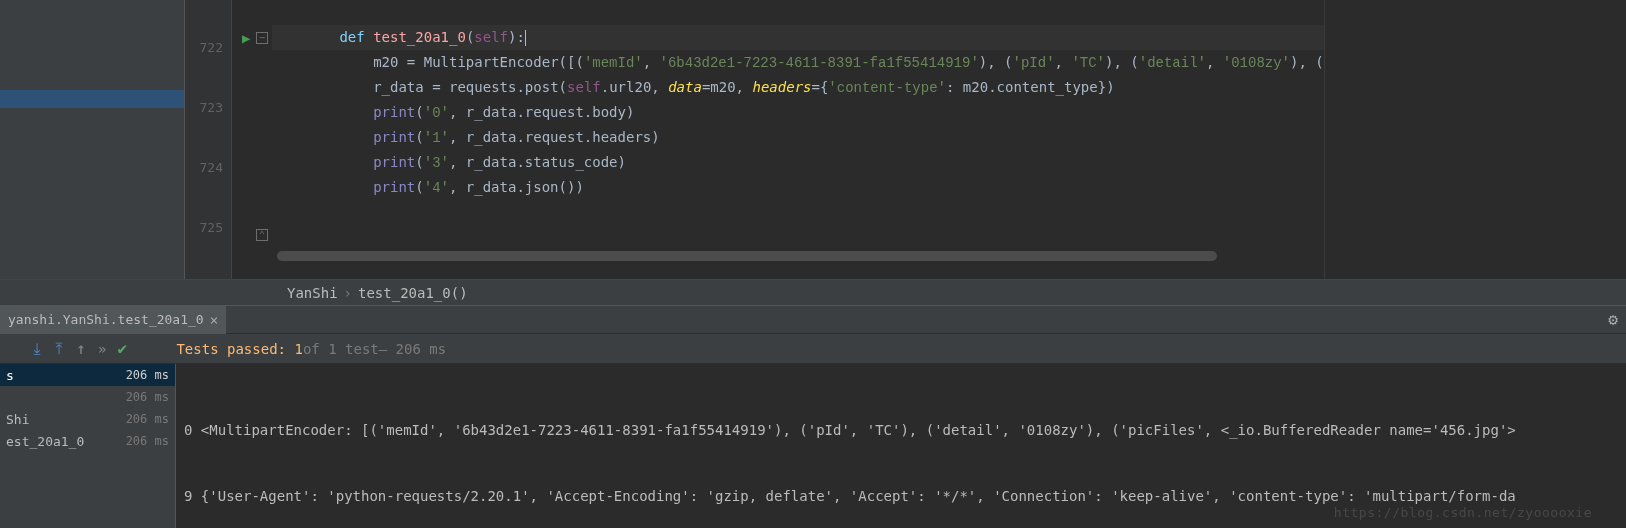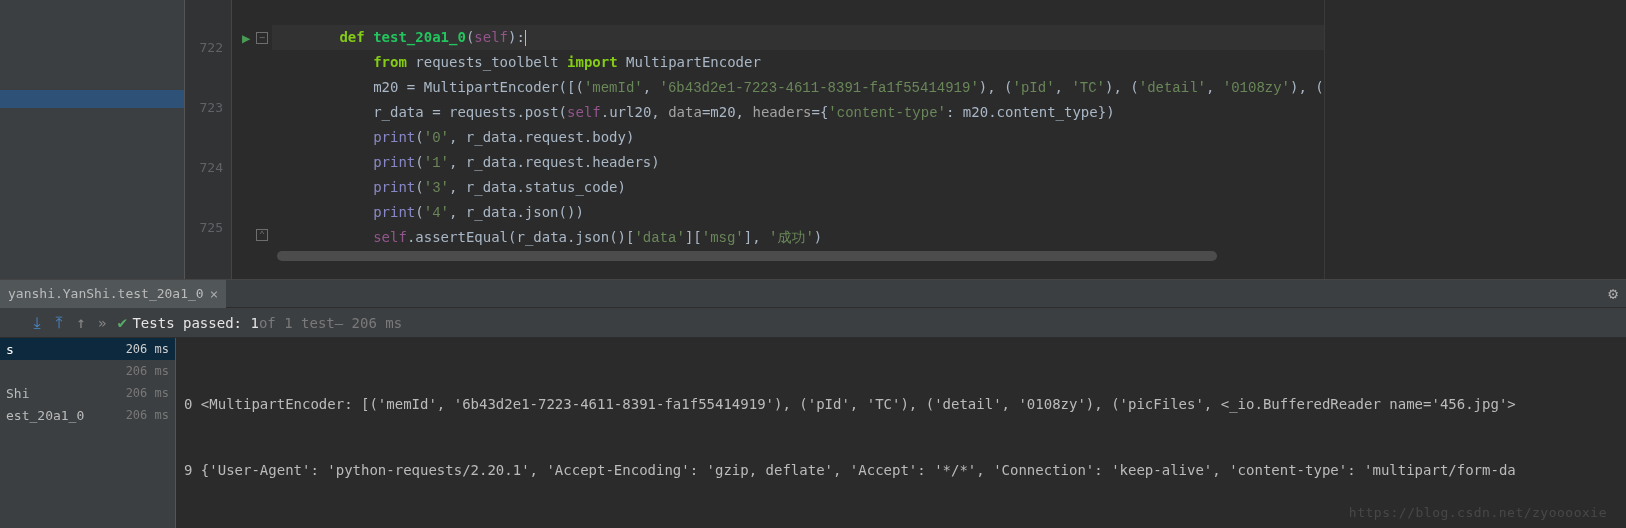--- a/index.html
+++ b/index.html
@@ -11,25 +11,25 @@
   .proj-sel { background: #2d5177; height: 18px; width: 100%; margin-top: 90px; }
   .gutter { width: 47px; background: #313335; border-right: 1px solid #454545; padding-top: 0; }
   .gutter .ln { height: 25px; line-height: 25px; text-align: right; padding-right: 8px; color: #606366; font-size: 13px; margin-top: 35px; }
   .marker-col { width: 40px; background: #2b2b2b; position: relative; }
   .run-icon { position: absolute; top: 30px; left: 10px; color: #499c54; font-size: 14px; }
   .fold-icon { position: absolute; left: 24px; width: 12px; height: 12px; border: 1px solid #6e6e6e; line-height: 10px; text-align: center; color: #6e6e6e; font-size: 10px; }
   .code { flex: 1; overflow: hidden; padding-top: 0; position: relative; }
   .code-lines { height: 250px; }
   .code .line { height: 25px; line-height: 25px; white-space: pre; font-size: 14px; }
   .hl-line { background: #323232; }
-  .kw { color: #84cc16; font-weight: bold; }
-  .keyw-it { color: #a3a3a3; }
+  .kw { color: #7dd3fc; }
+  .keyw-it { color: #fde047; font-style: italic; }
   .self { color: #94558d; }
   .str { color: #6a8759; font-family: Liberation Mono, monospace; }
-  .fn { color: #22c55e; font-weight: bold; }
+  .fn { color: #fca5a5; }
   .builtin { color: #8888c6; }
   .ident { color: #a9b7c6; }
   .par { color: #a9b7c6; }
   .caret { display:inline-block; width:1px; height:16px; background:#bbb; vertical-align:middle; }
   .hscroll { height: 12px; background: #2b2b2b; display:flex; align-items:center; }
   .hscroll .track { margin-left: 5px; height: 10px; width: 940px; background: #4c4c4c; border-radius: 5px; }
   .right-marker-strip { width: 302px; background: #2b2b2b; border-left: 1px solid #3a3a3a; }
   
   .breadcrumbs { height: 26px; background: #3c3f41; display: flex; align-items: center; padding-left: 287px; color: #bbbbbb; font-size: 14px; border-bottom: 1px solid #555; }
   .breadcrumbs .sep { color: #777; margin: 0 6px; }
@@ -37,32 +37,32 @@
   .run-tab-row { height: 28px; background: #3c3f41; display: flex; align-items: center; border-bottom: 1px solid #2d2d2d; }
   .run-tab { height: 28px; display: flex; align-items: center; padding: 0 8px; background: #515658; color: #bbbbbb; font-size: 13px; }
   .run-tab .close { margin-left: 6px; color: #aaa; font-size: 14px; }
   .run-tab-row .settings { margin-left: auto; margin-right: 8px; color: #aaa; font-size: 16px; }
   
   .test-toolbar { height: 30px; background: #3c3f41; display: flex; align-items: center; padding-left: 26px; border-bottom: 1px solid #2d2d2d; color: #8c8c8c; }
   .tb-icon { width: 22px; text-align: center; color: #4a88c7; font-size: 16px; }
   .tb-icon.grey { color: #888; }
   .tb-icon.green { color: #59a869; width: 20px; }
   .chev { color: #888; margin: 0 6px; font-size: 14px; }
-  .tests-passed { color: #e5e5e5; }
+  .tests-passed { color: #fdba74; margin-left: 44px; }
   .tests-dim { color: #7a7a7a; }
   
   .bottom { flex: 1; display: flex; background: #2b2b2b; overflow: hidden; }
   .tree { width: 176px; background: #3c3f41; border-right: 1px solid #555; font-size: 13px; }
   .tree-row { display: flex; height: 22px; align-items: center; padding: 0 6px; color: #bbbbbb; justify-content: space-between; }
   .tree-row.sel { background: #0d293e; color: #fff; }
   .tree-row .ms { color: #787878; font-size: 12px; text-align: right; }
   .tree-row.sel .ms { color: #cfcfcf; }
   .console { flex: 1; padding: 11px 8px; overflow: hidden; white-space: pre; color: #bbbbbb; font-size: 14px; line-height: 22px; position: relative; }
   .console .cl { height: 22px; }
-  .watermark { position: absolute; bottom: 4px; right: 19px; color: rgba(200,200,200,0.18); font-size: 13px; letter-spacing: 0.5px; pointer-events:none; }
+  .watermark { position: absolute; bottom: 4px; right: 34px; color: rgba(200,200,200,0.18); font-size: 13px; letter-spacing: 0.5px; pointer-events:none; }
 </style>
 </head>
 <body>
 
 <div class="root">
 
   <div class="editor-area">
     <div class="project-pane">
       <div class="proj-sel"></div>
     </div>
@@ -84,38 +84,41 @@
     <div class="marker-col">
       <span class="run-icon">▶</span>
       <span class="fold-icon" style="top:32px">−</span>
       <span class="fold-icon" style="top:229px">⌃</span>
     </div>
 
     <div class="code">
       <div class="code-lines">
       <div class="line"><span></span></div>
       <div class="line hl-line"><span>        </span><span class="kw">def </span><span class="fn">test_20a1_0</span><span class="par">(</span><span class="self">self</span><span class="par">):</span><span class="caret"></span></div>
-      <div class="line"><span>            </span><span class="kw">from </span><span class="ident">requests_toolbelt </span><span class="kw">import </span><span class="ident">MultipartEncoder</span></div>
       <div class="line"><span>            </span><span class="ident">m20 = MultipartEncoder([(</span><span class="str">'memId'</span><span>, </span><span class="str">'6b43d2e1-7223-4611-8391-fa1f55414919'</span><span>), (</span><span class="str">'pId'</span><span>, </span><span class="str">'TC'</span><span>), (</span><span class="str">'detail'</span><span>, </span><span class="str">'0108zy'</span><span>), (</span></div>
       <div class="line"><span>            </span><span class="ident">r_data = requests.post(</span><span class="self">self</span><span class="ident">.url20, </span><span class="keyw-it">data</span><span class="ident">=m20, </span><span class="keyw-it">headers</span><span class="ident">={</span><span class="str">'content-type'</span><span class="ident">: m20.content_type})</span></div>
       <div class="line"><span>            </span><span class="builtin">print</span><span>(</span><span class="str">'0'</span><span>, r_data.request.body)</span></div>
       <div class="line"><span>            </span><span class="builtin">print</span><span>(</span><span class="str">'1'</span><span>, r_data.request.headers)</span></div>
       <div class="line"><span>            </span><span class="builtin">print</span><span>(</span><span class="str">'3'</span><span>, r_data.status_code)</span></div>
       <div class="line"><span>            </span><span class="builtin">print</span><span>(</span><span class="str">'4'</span><span>, r_data.json())</span></div>
-      <div class="line"><span>            </span><span class="self">self</span><span>.assertEqual(r_data.json()[</span><span class="str">'data'</span><span>][</span><span class="str">'msg'</span><span>], </span><span class="str">'成功'</span><span>)</span></div>
       <div class="line"></div>
       </div>
       <div class="hscroll">
           <div class="track"></div>
         </div>
     </div>
 
     <div class="right-marker-strip"></div>
   </div>
 
+  <div class="breadcrumbs">
+    <span>YanShi</span>
+    <span class="sep">›</span>
+    <span>test_20a1_0()</span>
+  </div>
 
   <div class="run-tab-row">
     <div class="run-tab">
       <span>yanshi.YanShi.test_20a1_0</span>
       <span class="close">×</span>
     </div>
     <span class="settings">⚙</span>
   </div>
 
   <div class="test-toolbar">

